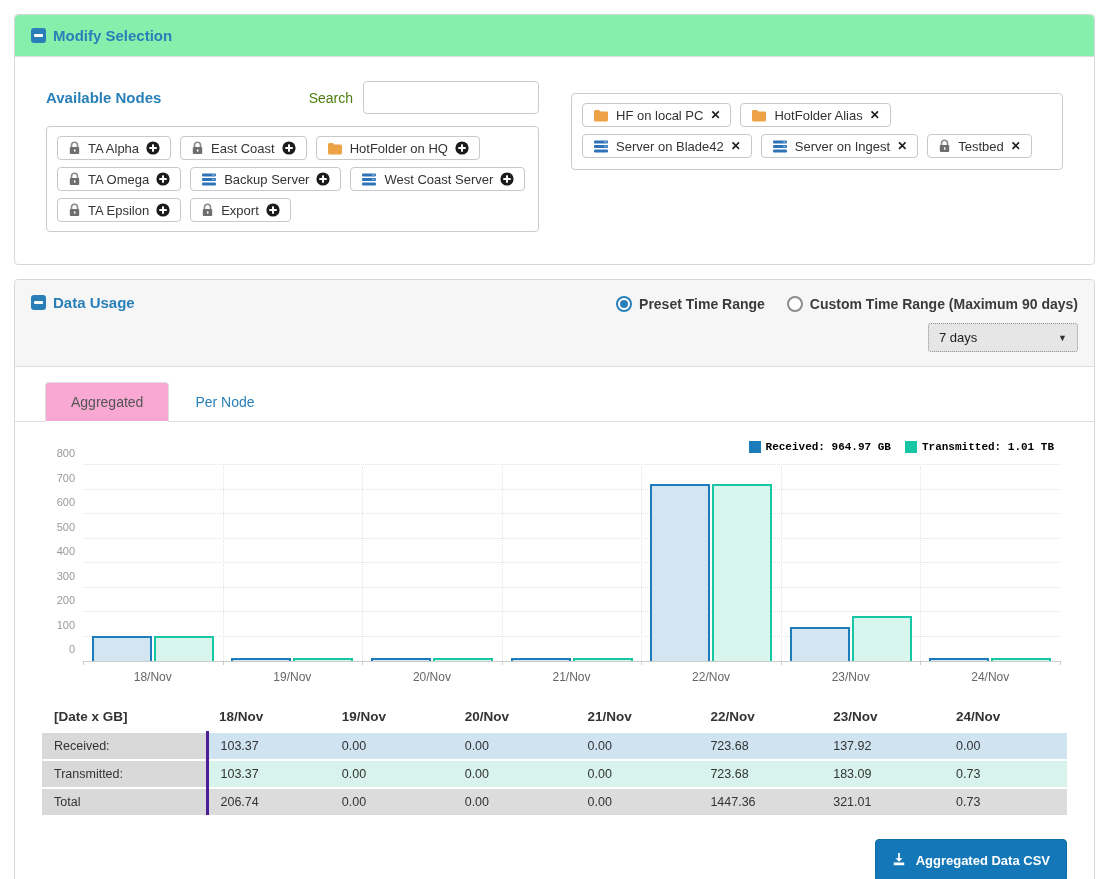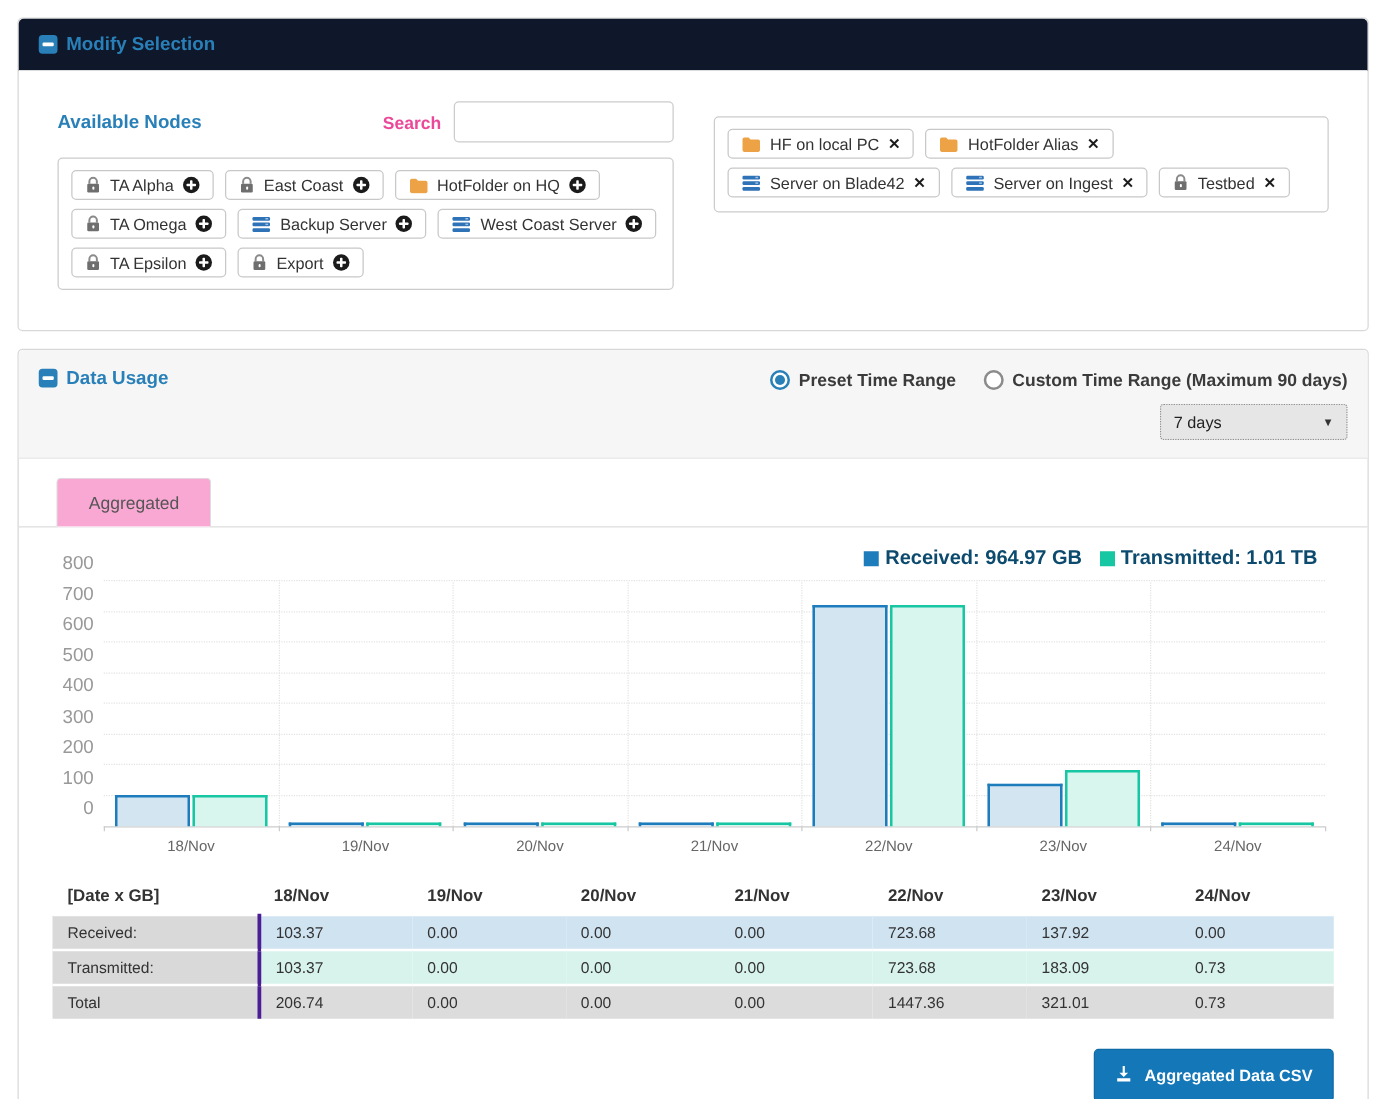--- a/index.html
+++ b/index.html
@@ -1,33 +1,33 @@
 <!DOCTYPE html>
 <html><head>
 <meta charset="utf-8">
 <style>
   * { box-sizing: border-box; margin: 0; padding: 0; }
   html,body { background:#fff; width:1109px; }
   body { font-family:"Liberation Sans", sans-serif; color:#333; font-size:13px; }
 
   .panel { margin:14px; border:1px solid #d8d8d8; border-radius:4px; background:#fff; }
-  .panel-header { background:#0f172a; border-bottom:1px solid #ddd; border-radius:4px 4px 0 0;
+  .panel-header { background:#86efac; border-bottom:1px solid #ddd; border-radius:4px 4px 0 0;
                   padding:12px 16px; display:flex; align-items:flex-start; }
   .panel-title { color:#2980b9; font-weight:bold; font-size:15px; display:flex; align-items:center; gap:7px; }
   .collapse-icon { width:15px; height:15px; background:#2980b9; border-radius:3px; position:relative; display:inline-block; }
   .collapse-icon::after { content:""; position:absolute; left:3px; right:3px; top:6px; height:3px; background:#fff; border-radius:1px; }
 
   
   .ms-body { display:flex; gap:32px; padding:24px 31px 32px 31px; }
   .ms-col-left { width:493px; }
   .ms-col-right { width:492px; }
   .ms-row1 { display:flex; align-items:center; height:33px; }
   .section-label { color:#2980b9; font-weight:bold; font-size:15px; }
   .search-group { margin-left:auto; display:flex; align-items:center; gap:10px; }
-  .search-label { font-weight:bold; font-size:14px; color:#ec4899; }
+  .search-label { font-weight:normal; font-size:14px; color:#4d7c0f; }
   .search-input { width:176px; height:33px; border:1px solid #ccc; border-radius:4px; padding:4px 8px; font-size:13px; font-family:inherit; }
   .chips-box { margin-top:12px; border:1px solid #ccc; border-radius:4px; padding:9px 10px; min-height:77px;
                display:flex; flex-wrap:wrap; gap:7px 9px; align-content:flex-start; }
   .chip { display:inline-flex; align-items:center; gap:7px; border:1px solid #c8c8c8; border-radius:4px;
           background:#fff; padding:3px 10px; height:24px; font-size:13px; color:#333; cursor:pointer; }
   .chip svg { display:block; }
   .chip .action { display:inline-flex; }
 
   
   .du-header { display:flex; align-items:flex-start; padding:14px 16px 14px 16px; background:#f6f6f6; border-bottom:1px solid #ddd; border-radius:4px 4px 0 0; }
@@ -43,27 +43,27 @@
 
   
   .tabs { display:flex; padding:0 0 0 30px; margin-top:15px; border-bottom:1px solid #ddd; }
   .tab { padding:11px 25px; font-size:14px; border:1px solid transparent; border-bottom:none; margin-bottom:-1px;
          color:#2980b9; cursor:pointer; border-radius:4px 4px 0 0; }
   .tab.active { color:#555; background:#f9a8d4; border-color:#ddd; border-bottom:1px solid #fff; cursor:default; }
 
   
   .chart-wrap { padding:16px 26px 0 26px; }
   .legend { display:flex; justify-content:flex-end; gap:14px; padding-right:14px; height:18px; }
-  .legend-item { display:flex; align-items:center; gap:5px; font-size:16px; font-weight:600; color:#0c4a6e; }
+  .legend-item { display:flex; align-items:center; gap:5px; font-size:11px; font-weight:600; color:#000000;font-family:Liberation Mono, monospace; }
   .legend-swatch { width:12px; height:12px; display:inline-block; }
   .chart { position:relative; height:228px; margin-top:4px; }
   .plot { position:absolute; left:42px; right:8px; top:6px; height:196px; border-bottom:1px solid #ccc; }
   .gridline-h { position:absolute; left:0; right:0; border-top:1px dotted #e3e3e3; }
   .gridline-v { position:absolute; top:0; bottom:0; border-left:1px dotted #e3e3e3; }
-  .ytick-label { position:absolute; right:100%; margin-right:8px; transform:translateY(-6px); font-size:15px; color:#999; white-space:nowrap; }
+  .ytick-label { position:absolute; right:100%; margin-right:8px; transform:translateY(-6px); font-size:11px; color:#999; white-space:nowrap; }
   .cats { position:absolute; inset:0; display:flex; }
   .cat { flex:1; display:flex; align-items:flex-end; justify-content:center; gap:2px; }
   .bar { width:60px; border-style:solid; border-width:2px; border-bottom:none; }
   .xlabels { position:absolute; left:42px; right:8px; top:210px; display:flex; }
   .xlabel { flex:1; text-align:center; font-size:12px; color:#666; }
   .tick { position:absolute; top:100%; width:1px; height:4px; background:#ccc; }
 
   
   .usage-table { width:calc(100% - 54px); margin:14px 27px 0 27px; border-collapse:collapse; table-layout:fixed; }
   .usage-table th { text-align:left; font-size:13.5px; font-weight:bold; color:#333; padding:7px 12px; background:#fff; }
@@ -317,20 +317,21 @@
       </div>
       <div class="select-box">
         <span>7 days</span>
         <span class="select-caret">▼</span>
       </div>
     </div>
   </div>
 
   <div class="tabs">
     <div class="tab active">Aggregated</div>
+    <div class="tab">Per Node</div>
   </div>
 
   <div class="chart-wrap">
     <div class="legend" id="chart-legend">
         <span class="legend-item">
           <span class="legend-swatch" style="background: rgb(28, 124, 188);"></span>
           <span>Received: 964.97 GB</span>
         </span>
         <span class="legend-item">
           <span class="legend-swatch" style="background: rgb(23, 198, 163);"></span>

